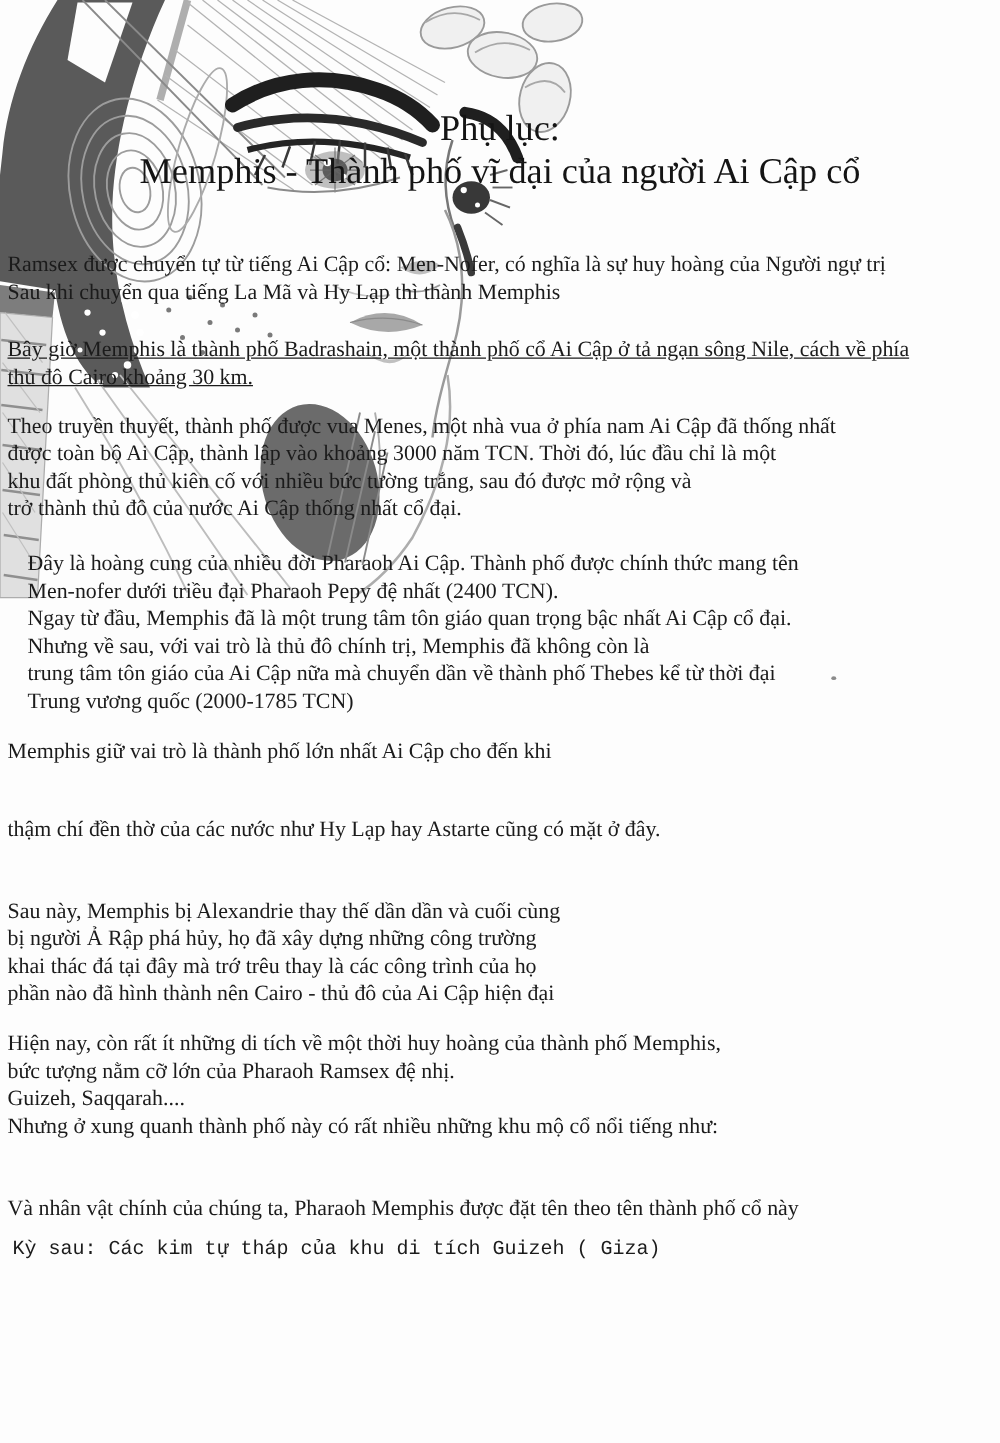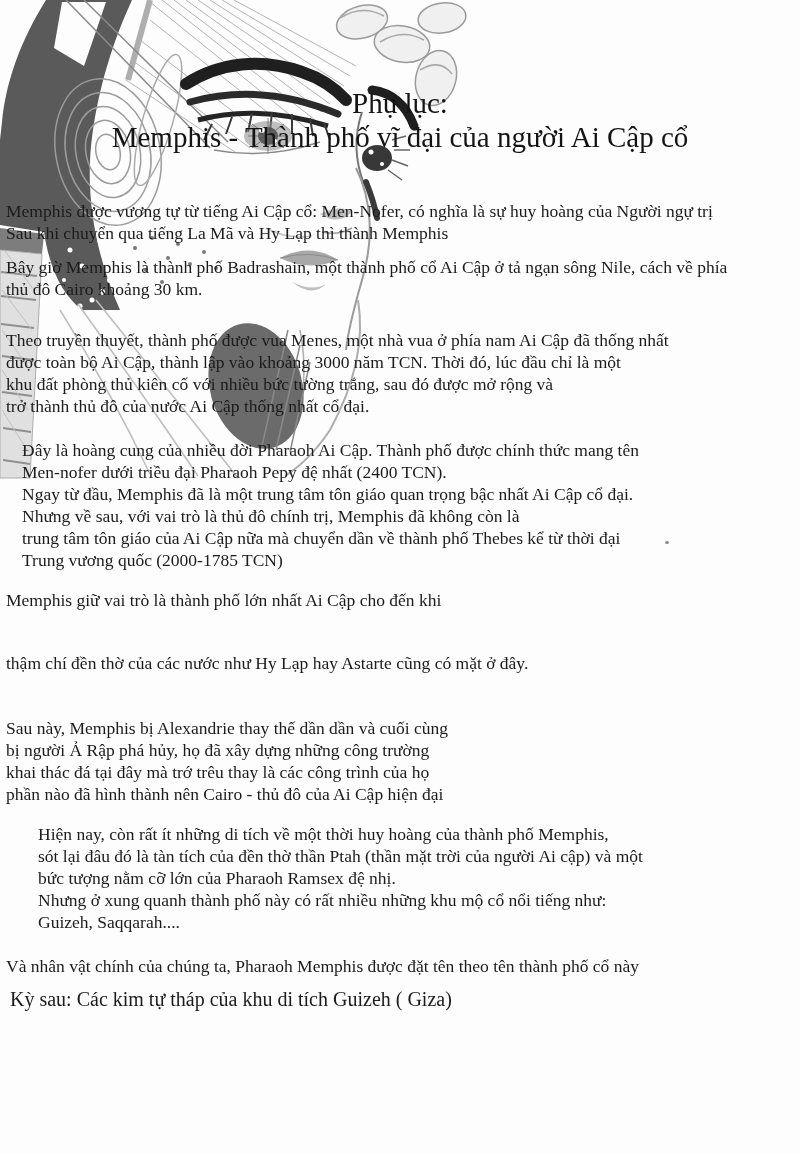--- a/index.html
+++ b/index.html
@@ -14,21 +14,21 @@
     font-size:29px;line-height:34px;color:#141414;z-index:2;
     white-space:nowrap;
   }
   .para{
     position:absolute;left:6px;z-index:2;
     font-size:17.5px;line-height:22px;white-space:nowrap;
   }
   .para div{height:22px;}
   .footer-line{
     position:absolute;left:10px;z-index:2;
-    font-size:20px;line-height:26px;white-space:nowrap;
+    font-size:16px;line-height:26px;white-space:nowrap;font-family:Liberation Mono, monospace;
   }
   .speck{position:absolute;width:4px;height:3px;background:#8b8b8b;border-radius:50%;z-index:1;}
 </style>
 </head>
 <body>
 
 <div class="page">
 
   <svg class="art" width="800" height="1154" viewBox="0 0 800 1154" aria-hidden="true">
 
@@ -194,25 +194,25 @@
       <path d="M96,300 Q170,392 238,478"></path>
     </g>
   </svg>
 
   <div class="speck" style="left:665px;top:541px;"></div>
 
   <div class="title-line" style="top:86px;">Phụ lục:</div>
   <div class="title-line" style="top:120px;">Memphis - Thành phố vĩ đại của người Ai Cập cổ</div>
 
   <div class="para" style="top:200px;">
-    <div>Memphis được vương tự từ tiếng Ai Cập cổ: Men-Nofer, có nghĩa là sự huy hoàng của Người ngự trị</div>
+    <div>Ramsex được chuyển tự từ tiếng Ai Cập cổ: Men-Nofer, có nghĩa là sự huy hoàng của Người ngự trị</div>
     <div>Sau khi chuyển qua tiếng La Mã và Hy Lạp thì thành Memphis</div>
   </div>
 
-  <div class="para" style="top:256px;">
+  <div class="para" style="top:268px;text-decoration:underline;">
     <div>Bây giờ Memphis là thành phố Badrashain, một thành phố cổ Ai Cập ở tả ngạn sông Nile, cách về phía</div>
     <div>thủ đô Cairo khoảng 30 km.</div>
   </div>
 
   <div class="para" style="top:329px;">
     <div>Theo truyền thuyết, thành phố được vua Menes, một nhà vua ở phía nam Ai Cập đã thống nhất</div>
     <div>được toàn bộ Ai Cập, thành lập vào khoảng 3000 năm TCN. Thời đó, lúc đầu chỉ là một</div>
     <div>khu đất phòng thủ kiên cố với nhiều bức tường trắng, sau đó được mở rộng và</div>
     <div>trở thành thủ đô của nước Ai Cập thống nhất cổ đại.</div>
   </div>
@@ -234,26 +234,25 @@
     <div>thậm chí đền thờ của các nước như Hy Lạp hay Astarte cũng có mặt ở đây.</div>
   </div>
 
   <div class="para" style="top:717px;">
     <div>Sau này, Memphis bị Alexandrie thay thế dần dần và cuối cùng</div>
     <div>bị người Ả Rập phá hủy, họ đã xây dựng những công trường</div>
     <div>khai thác đá tại đây mà trớ trêu thay là các công trình của họ</div>
     <div>phần nào đã hình thành nên Cairo - thủ đô của Ai Cập hiện đại</div>
   </div>
 
-  <div class="para" style="top:823px;margin-left:32px;">
+  <div class="para" style="top:823px;">
     <div>Hiện nay, còn rất ít những di tích về một thời huy hoàng của thành phố Memphis,</div>
-    <div>sót lại đâu đó là tàn tích của đền thờ thần Ptah (thần mặt trời của người Ai cập) và một</div>
     <div>bức tượng nằm cỡ lớn của Pharaoh Ramsex đệ nhị.</div>
+    <div>Guizeh, Saqqarah....</div>
     <div>Nhưng ở xung quanh thành phố này có rất nhiều những khu mộ cổ nổi tiếng như:</div>
-    <div>Guizeh, Saqqarah....</div>
   </div>
 
   <div class="para" style="top:955px;">
     <div>Và nhân vật chính của chúng ta, Pharaoh Memphis được đặt tên theo tên thành phố cổ này</div>
   </div>
 
   <div class="footer-line" style="top:986px;">Kỳ sau: Các kim tự tháp của khu di tích Guizeh ( Giza)</div>
 
 </div>
 

